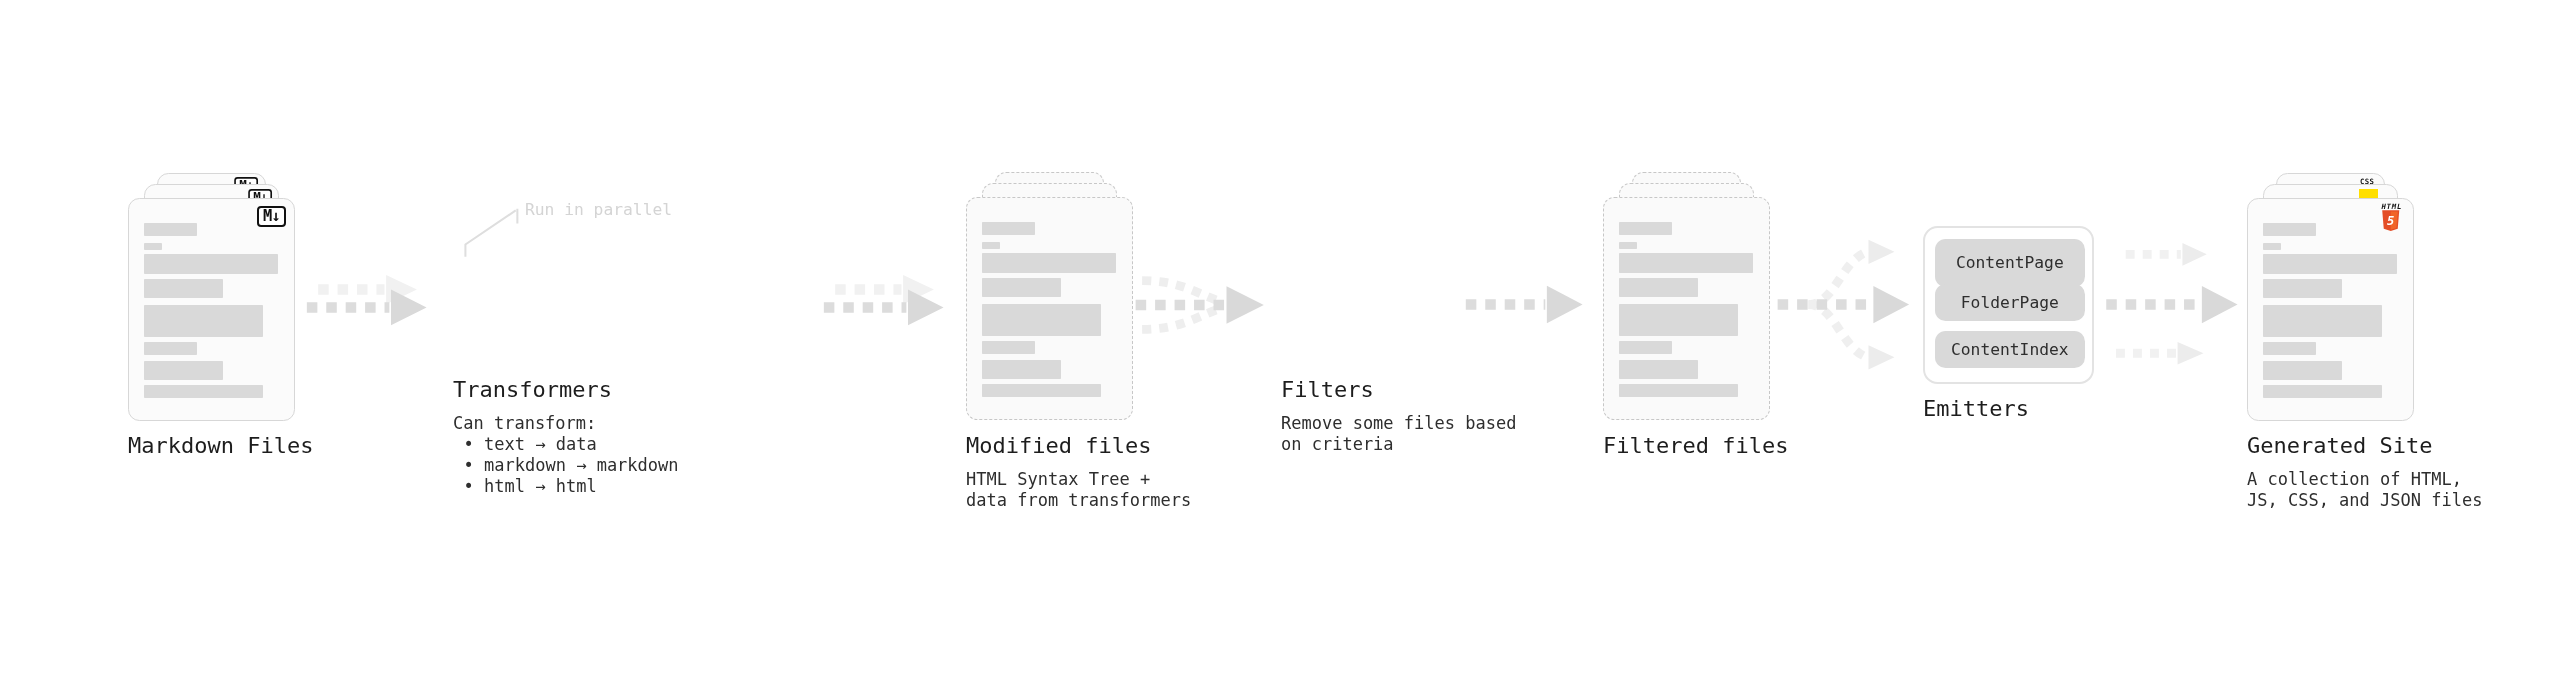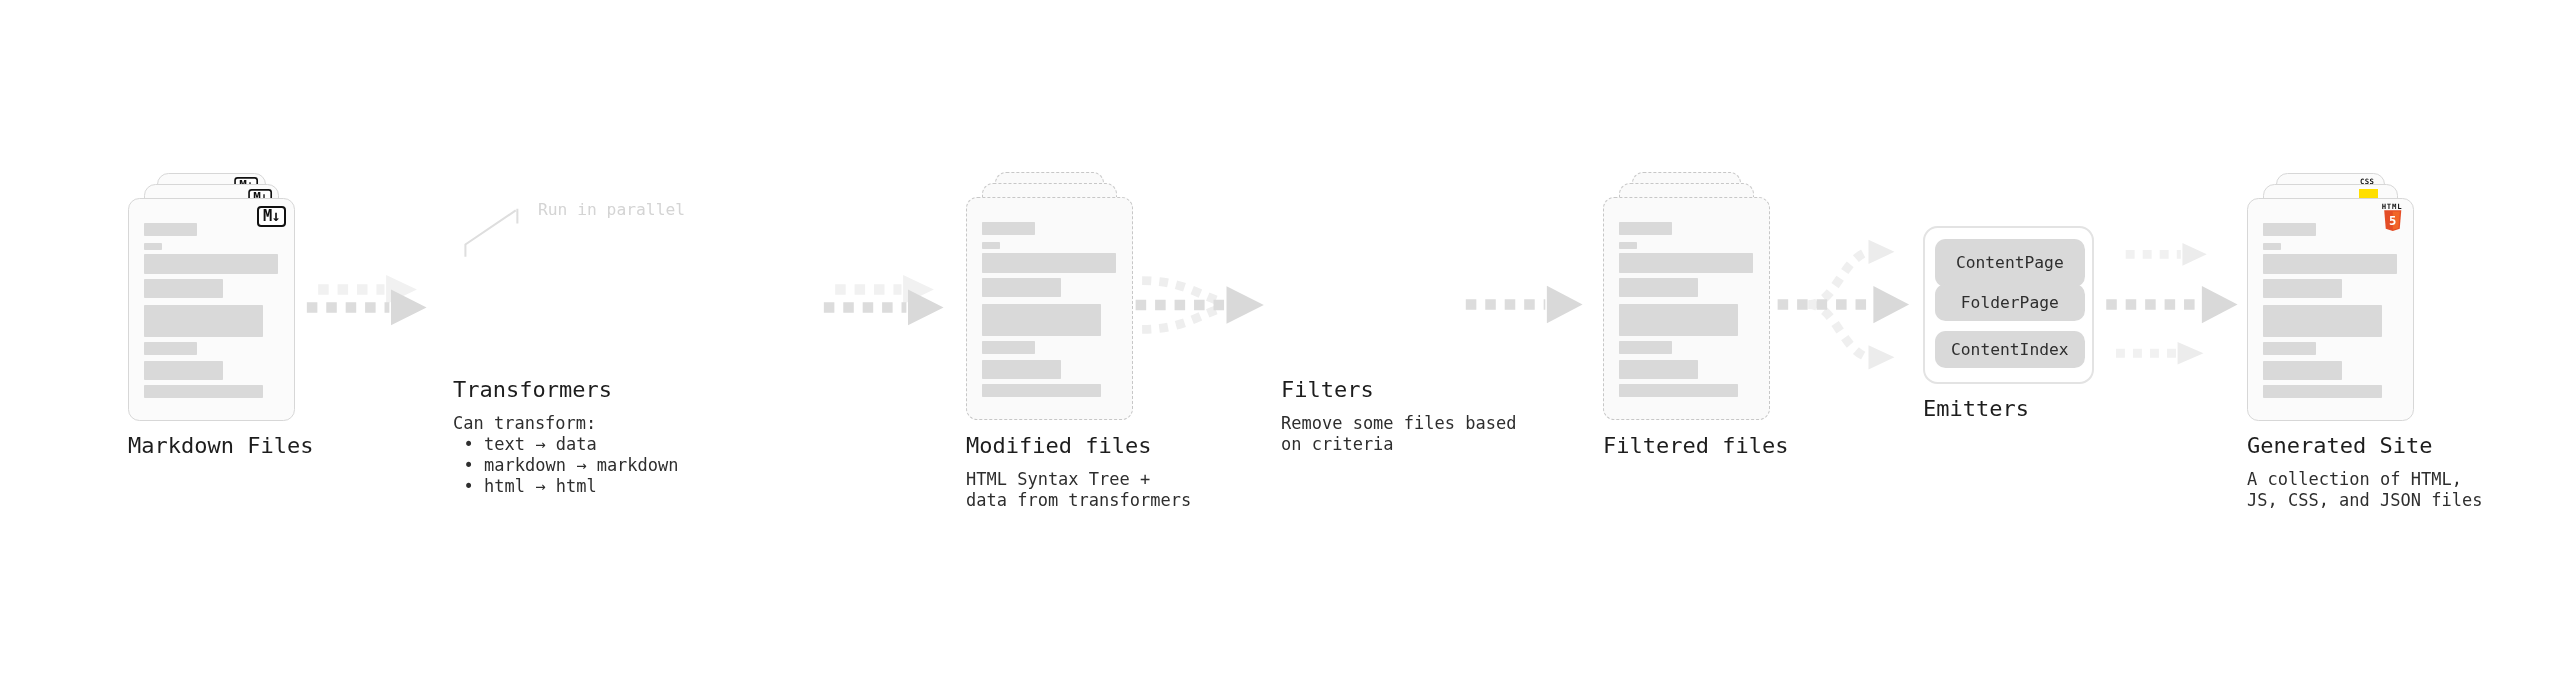--- a/index.html
+++ b/index.html
@@ -25,21 +25,21 @@
     line-height:16.3px;padding:0 4.1px;letter-spacing:-0.8px;
   }
   .md-icon.small{transform:scale(.82);transform-origin:top right;top:3.3px;right:6.5px;}
 
   
   .css-icon{
     position:absolute;top:3.3px;right:8.1px;font-size:7.3px;font-weight:bold;color:#111;
     border-bottom:2.4px solid #2962f5;padding:0 1.6px 0.8px 1.6px;letter-spacing:0.4px;
   }
   .js-icon{position:absolute;top:4.1px;right:19.5px;width:18.7px;height:10.6px;background:#ffdf00;}
-  .html5-icon{position:absolute;top:4.1px;right:10.6px;width:21px;text-align:right;}
+  .html5-icon{position:absolute;top:4.1px;right:10.6px;width:21px;text-align:left;font-style:italic;}
   .html5-icon .word{font-size:7.3px;font-weight:bold;color:#111;letter-spacing:0.8px;line-height:7.3px;}
 
   
   .obox{
     position:absolute;border:2px solid #e3e3e3;border-radius:14.6px;background:transparent;
     box-sizing:border-box;
   }
   .chip{
     position:absolute;background:#d9d9d9;border-radius:10.6px;color:#2e2e2e;
     display:flex;align-items:center;justify-content:center;font-size:16.3px;box-sizing:border-box;
@@ -82,21 +82,21 @@
   <svg class="abs" style="left:305px;top:254px" width="138" height="89" viewBox="0 0 170 110">
     <line x1="16" y1="44" x2="98" y2="44" stroke="#f1f1f1" stroke-width="13" stroke-dasharray="13 11"></line>
     <polygon points="100,26 100,62 138,44" fill="#f1f1f1"></polygon>
     <line x1="2" y1="66" x2="104" y2="66" stroke="#dcdcdc" stroke-width="13" stroke-dasharray="13 11"></line>
     <polygon points="106,44 106,88 150,66" fill="#d9d9d9"></polygon>
   </svg>
 
   <svg class="abs" style="left:453px;top:195px" width="106" height="69" viewBox="0 0 130 85">
     <path d="M 15,76 L 15,61 L 77,19 M 79,17 L 79,35" stroke="#dedede" stroke-width="2.5" fill="none"></path>
   </svg>
-  <div class="callout-text" style="left:538px;top:200px">Run in parallel</div>
+  <div class="callout-text" style="left:525px;top:200px">Run in parallel</div>
 
   <div class="node-title" style="left:453px;top:377px">Transformers</div>
   <div class="node-desc" style="left:453px;top:413px">
     <div>Can transform:</div>
     <div class="indent">• text → data</div>
     <div class="indent">• markdown → markdown</div>
     <div class="indent">• html → html</div>
   </div>
 
   <svg class="abs" style="left:822px;top:254px" width="138" height="89" viewBox="0 0 170 110">

